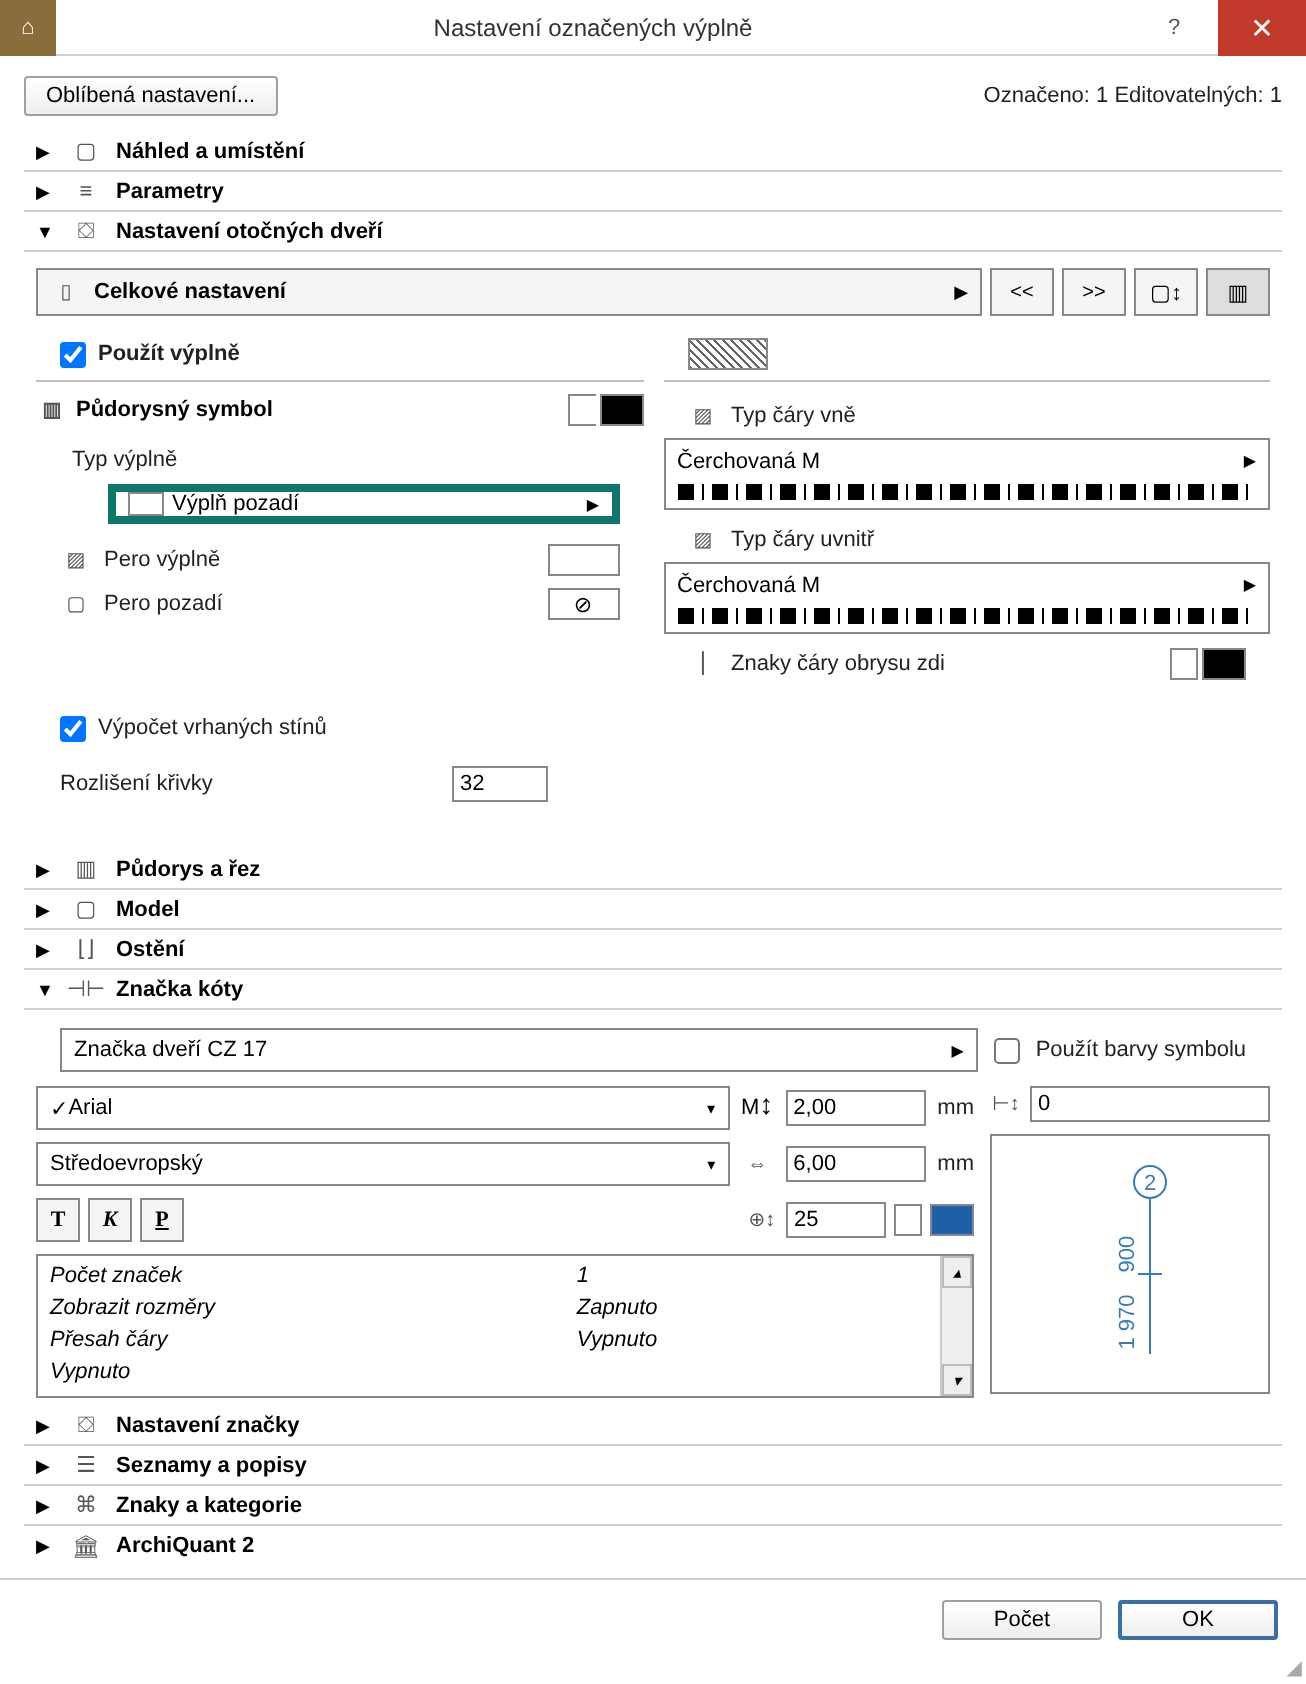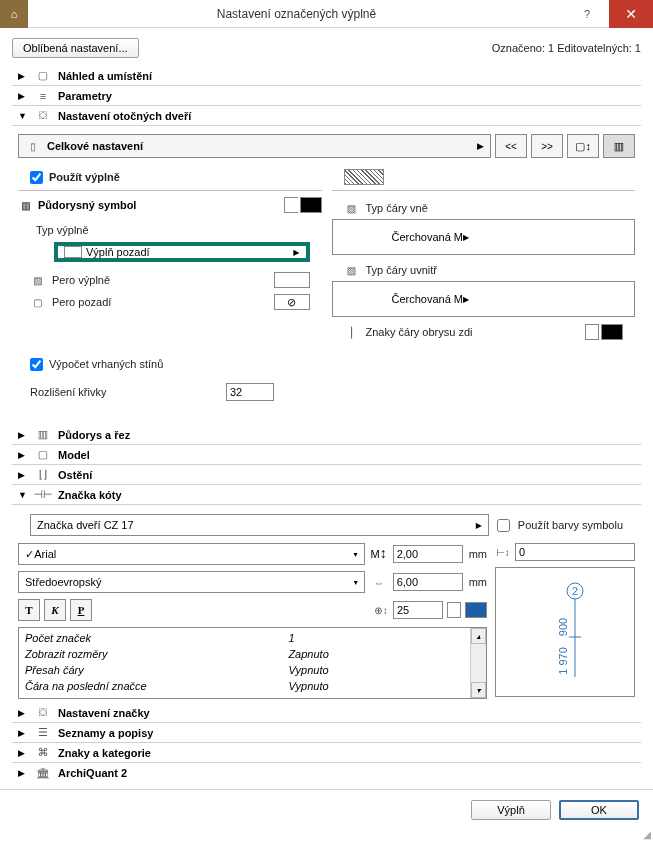--- a/index.html
+++ b/index.html
@@ -29,21 +29,21 @@
 .hline { border-bottom:1px solid #c0c0c0; margin:2px 0 6px 0;}
 .field-row { display:flex; align-items:center; gap:6px; min-height:22px; padding:1px 12px;}
 .chk { width:13px; height:13px; }
 .lbl { color:#222; }
 .small-dd { display:flex; align-items:center; border:4px solid #0f766e; height:20px; flex:1; padding:0 6px; background:#fff; gap:4px;}
 .small-dd .arr { margin-left:auto; font-size:8px;}
 .swatch { width:36px; height:16px; border:1px solid #888; background:#fff; display:flex;align-items:center;justify-content:center;}
 .swatch.dark { background:#000;}
 .swatch.hatch { background: repeating-linear-gradient(45deg,#666,#666 1px,#fff 1px,#fff 3px); }
 .w-input { width:48px; height:18px; border:1px solid #888; padding:0 3px; background:#fff;}
-.multi-dd { border:1px solid #888; background:#fff; padding:2px 6px; height:36px; display:flex; flex-direction:row; justify-content:space-around;}
+.multi-dd { border:1px solid #888; background:#fff; padding:2px 6px; height:36px; display:flex; flex-direction:column; justify-content:space-around;}
 .multi-dd .txt { display:flex; align-items:center;}
 .multi-dd .txt .arr{margin-left:auto;font-size:8px;}
 .multi-dd .pat { height:8px; background: repeating-linear-gradient(90deg,#000,#000 8px,transparent 8px,transparent 12px,#000 12px,#000 13px,transparent 13px,transparent 17px); border-bottom:none;}
 .listbox { border:1px solid #888; height:72px; overflow:hidden; display:flex; background:#fff;font-style:italic;}
 .list-items{ flex:1; padding:2px 6px;}
 .list-items .li{ display:flex; height:16px; align-items:center;}
 .list-items .li span:first-child{width:60%;}
 .scrollbar{width:16px;background:#eee;border-left:1px solid #ccc;display:flex;flex-direction:column;}
 .scrollbar .sbtn{height:16px;display:flex;align-items:center;justify-content:center;font-size:8px;border:1px solid #bbb;margin:0;}
 .scrollbar .track{flex:1;}
@@ -276,21 +276,20 @@
               </div>
             <div class="li">
                 <span>Zobrazit rozměry</span>
                 <span>Zapnuto</span>
               </div>
             <div class="li">
                 <span>Přesah čáry</span>
                 <span>Vypnuto</span>
               </div>
             <div class="li">
-                <span>Čára na poslední značce</span>
                 <span>Vypnuto</span>
               </div>
           </div>
           <div class="scrollbar">
             <div class="sbtn">▴</div>
             <div class="track"></div>
             <div class="sbtn">▾</div>
           </div>
         </div>
       </div>
@@ -330,16 +329,16 @@
     <span class="sec-title">Znaky a kategorie</span>
   </div>
   <div class="section-row nob">
     <span class="arrow">▶</span>
     <span class="sec-icon">🏛</span>
     <span class="sec-title">ArchiQuant 2</span>
   </div>
 </div>
 
 <div class="footer">
-  <button class="btn">Výplň</button>
+  <button class="btn">Počet</button>
   <button class="btn primary">OK</button>
 </div>
 <div class="resize-grip">◢</div>
 
 </body></html>

